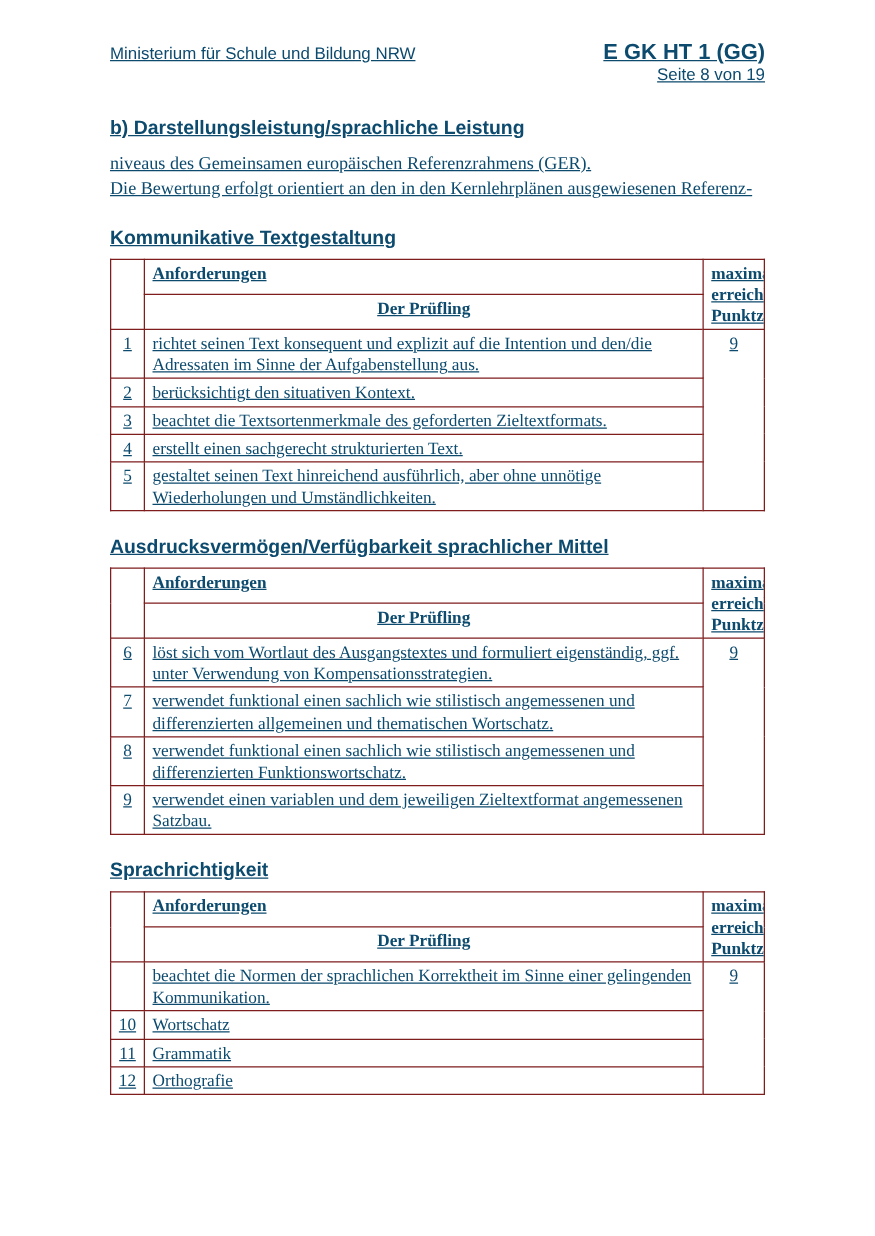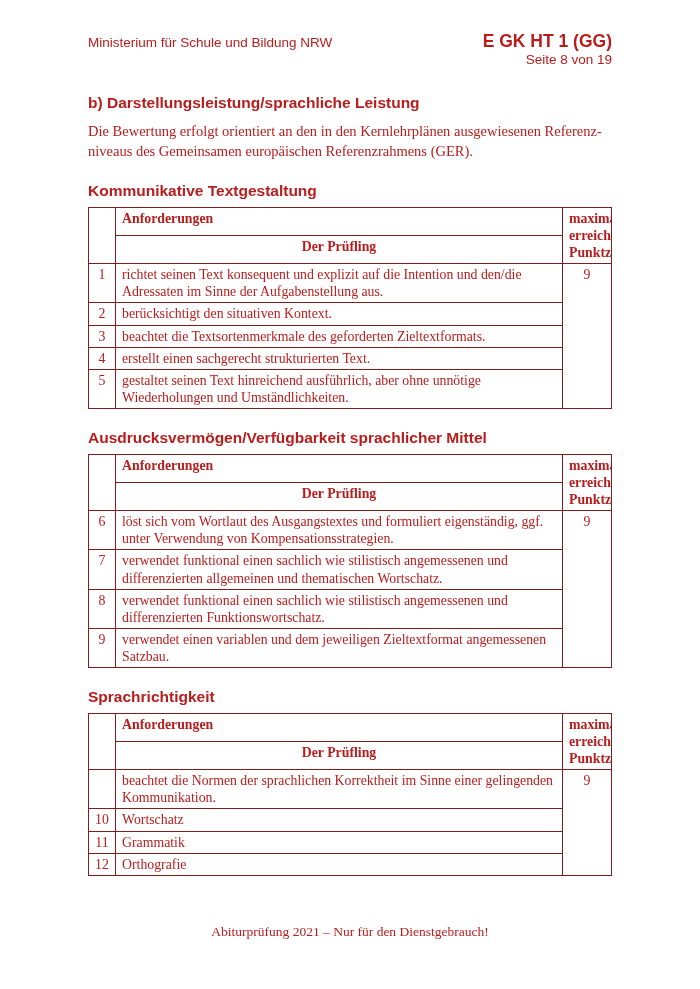--- a/index.html
+++ b/index.html
@@ -2,25 +2,26 @@
 <html lang="de"><head>
 <meta charset="utf-8">
 <style>
   html, body { margin: 0; padding: 0; background: #ffffff; }
   .page {
     position: relative;
     width: 700px;
     height: 989px;
     margin: 0 auto;
     background: #ffffff;
-    color: #b91c1c;
+    color: #0c4a6e;
     font-family: "Liberation Serif", serif;
     box-sizing: border-box;
     padding: 31px 88px 0 88px;
     overflow: hidden;
+    text-decoration: underline;
   }
 
   
   .doc-header { display: flex; justify-content: space-between; align-items: flex-start; }
   .ministry {
     font-family: "Liberation Sans", sans-serif;
     font-size: 13.5px; line-height: 1.2; padding-top: 4px;
   }
   .header-right { text-align: right; font-family: "Liberation Sans", sans-serif; }
   .exam-code { font-size: 17.5px; font-weight: bold; line-height: 1.15; }
@@ -90,22 +91,22 @@
     <div class="ministry">Ministerium für Schule und Bildung NRW</div>
     <div class="header-right">
       <div class="exam-code">E GK HT 1 (GG)</div>
       <div class="page-info">Seite 8 von 19</div>
     </div>
   </div>
 
   <div class="section-heading">b) Darstellungsleistung/sprachliche Leistung</div>
 
   <div class="intro">
+    <div>niveaus des Gemeinsamen europäischen Referenzrahmens (GER).</div>
     <div>Die Bewertung erfolgt orientiert an den in den Kernlehrplänen ausgewiesenen Referenz-</div>
-    <div>niveaus des Gemeinsamen europäischen Referenzrahmens (GER).</div>
   </div>
 
   <div class="table-title">Kommunikative Textgestaltung</div>
   <table class="assessment">
     <colgroup>
         <col class="c-num">
         <col class="c-text">
         <col class="c-pts">
       </colgroup>
     <tbody>
@@ -206,15 +207,14 @@
         <td class="num">11</td>
         <td>Grammatik</td>
       </tr>
       <tr>
         <td class="num">12</td>
         <td>Orthografie</td>
       </tr>
     </tbody>
   </table>
 
-  <div class="footer">Abiturprüfung 2021 – Nur für den Dienstgebrauch!</div>
 
 </div>
 
 </body></html>

